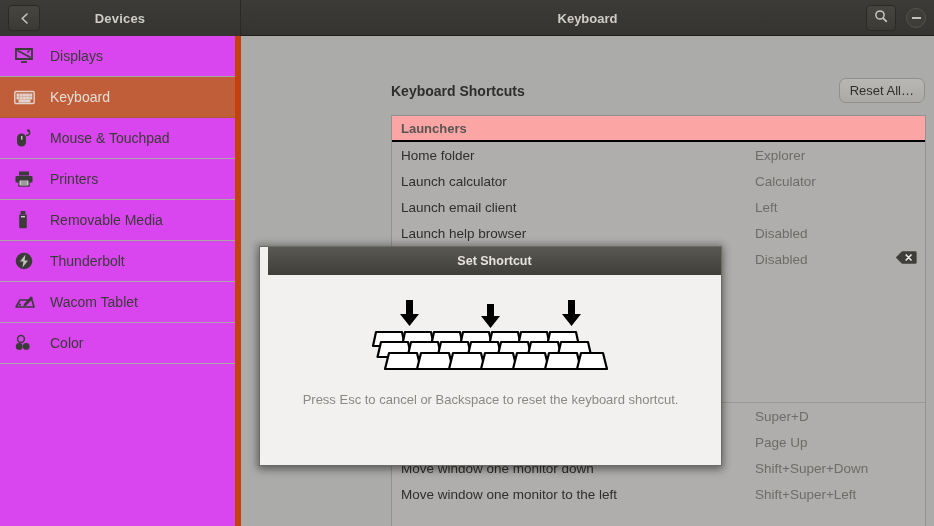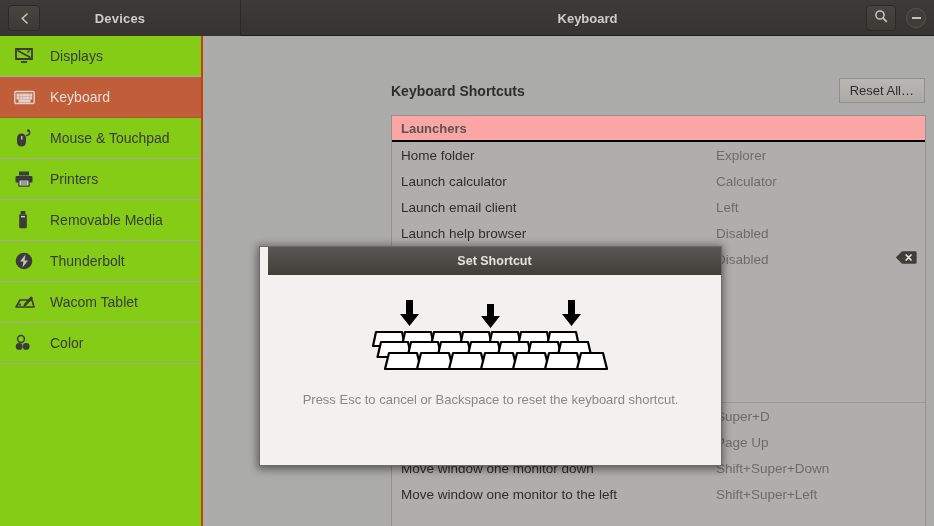--- a/index.html
+++ b/index.html
@@ -83,23 +83,23 @@
     display: flex; align-items: center; justify-content: center;
     cursor: pointer;
   }
   .min-btn i {
     display: block; width: 9px; height: 2px; background: #c3c0ba;
   }
 
   
   .sidebar {
     position: absolute; top: 36px; left: 0;
-    width: 203px; height: 490px;
-    background: #84cc16;
-    border-right: 2px solid #c2410c;
+    width: 241px; height: 490px;
+    background: #d946ef;
+    border-right: 6px solid #c2410c;
     overflow: hidden;
   }
   .side-item {
     height: 41px;
     display: flex; align-items: center;
     padding-left: 14px;
     border-bottom: 1px solid #a9a7a4;
     color: #3b3b39;
     font-size: 14px;
     cursor: pointer;
@@ -130,21 +130,21 @@
   .main-head {
     position: absolute; top: 42px; left: 102px;
     width: 534px;
     display: flex; align-items: center; justify-content: space-between;
   }
   .main-title {
     font-size: 14px; font-weight: bold; color: #2e2e2c;
   }
   .reset-btn {
     border: 1px solid #918f8c;
-    border-radius: 0;
+    border-radius: 7px;
     background: linear-gradient(to bottom, #b9b7b4 0%, #acaaa7 100%);
     color: #2e2e2c;
     font-size: 13px;
     padding: 4px 10px;
     cursor: pointer;
     font-family: "Liberation Sans", sans-serif;
   }
 
   .table {
     position: absolute;
@@ -166,20 +166,21 @@
     border-bottom: 2px solid #000000;
   }
   .sc-row {
     height: 26px;
     display: flex; align-items: center;
     padding-left: 9px; padding-right: 10px;
     font-size: 13.5px;
     color: #2e2e2c;
     cursor: pointer;
     position: relative;
+    gap: 39px;
   }
   .sc-row .name { width: 315px; flex: none; }
   .sc-row .value { color: #6e6c69; flex: 1; }
   .sc-row.active .value { color: #6e6c69; }
   .backspace-ico {
     position: absolute;
     right: 8px; top: 50%;
     transform: translateY(-50%);
   }
   .sep-row {

